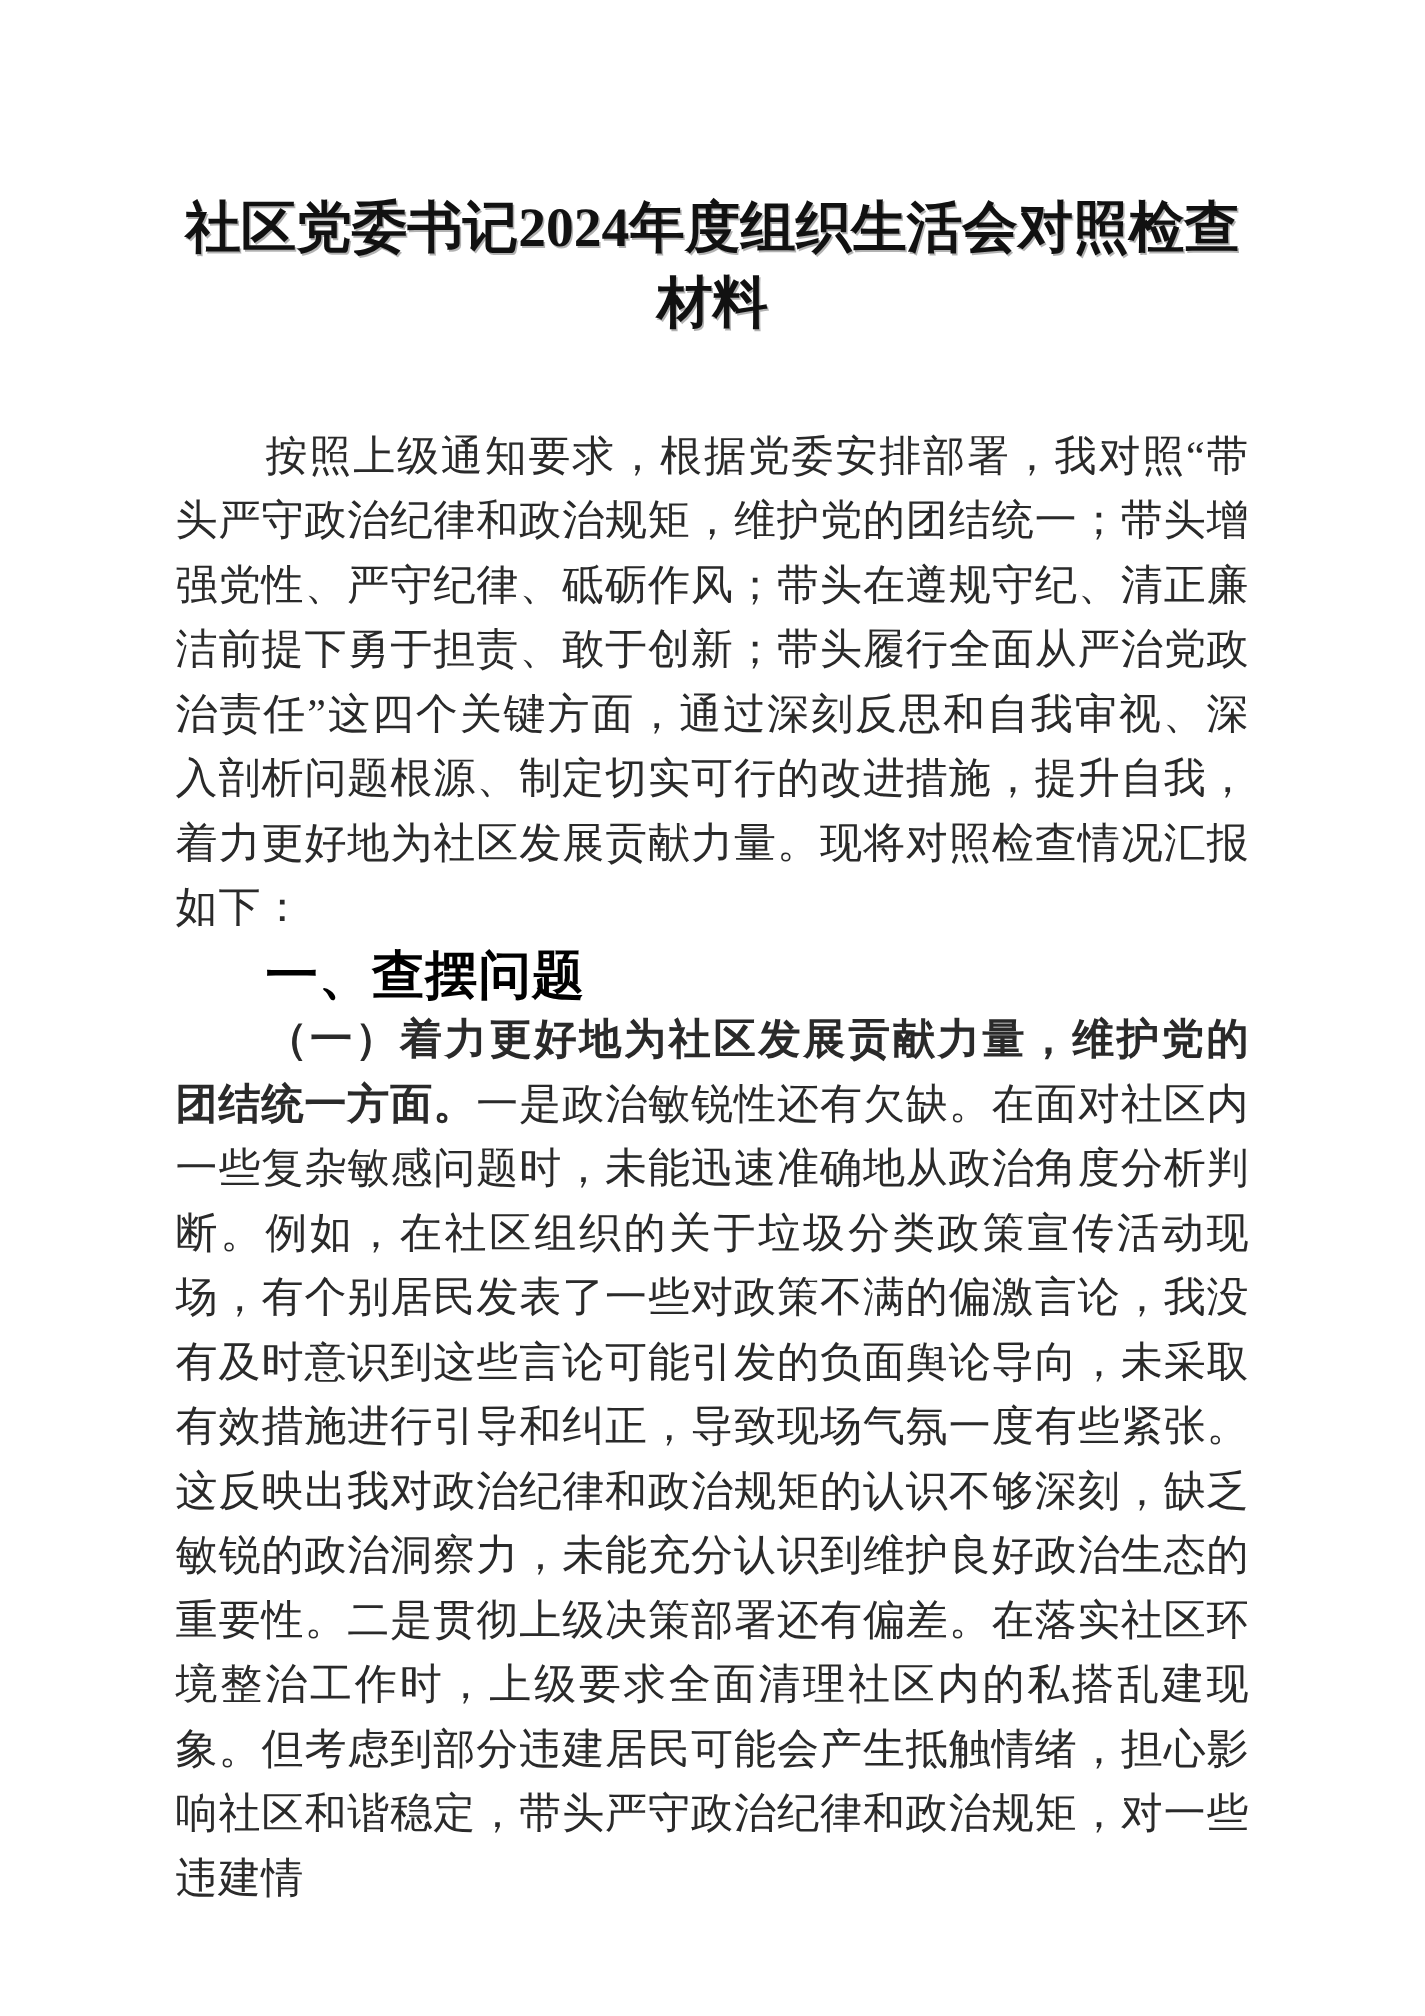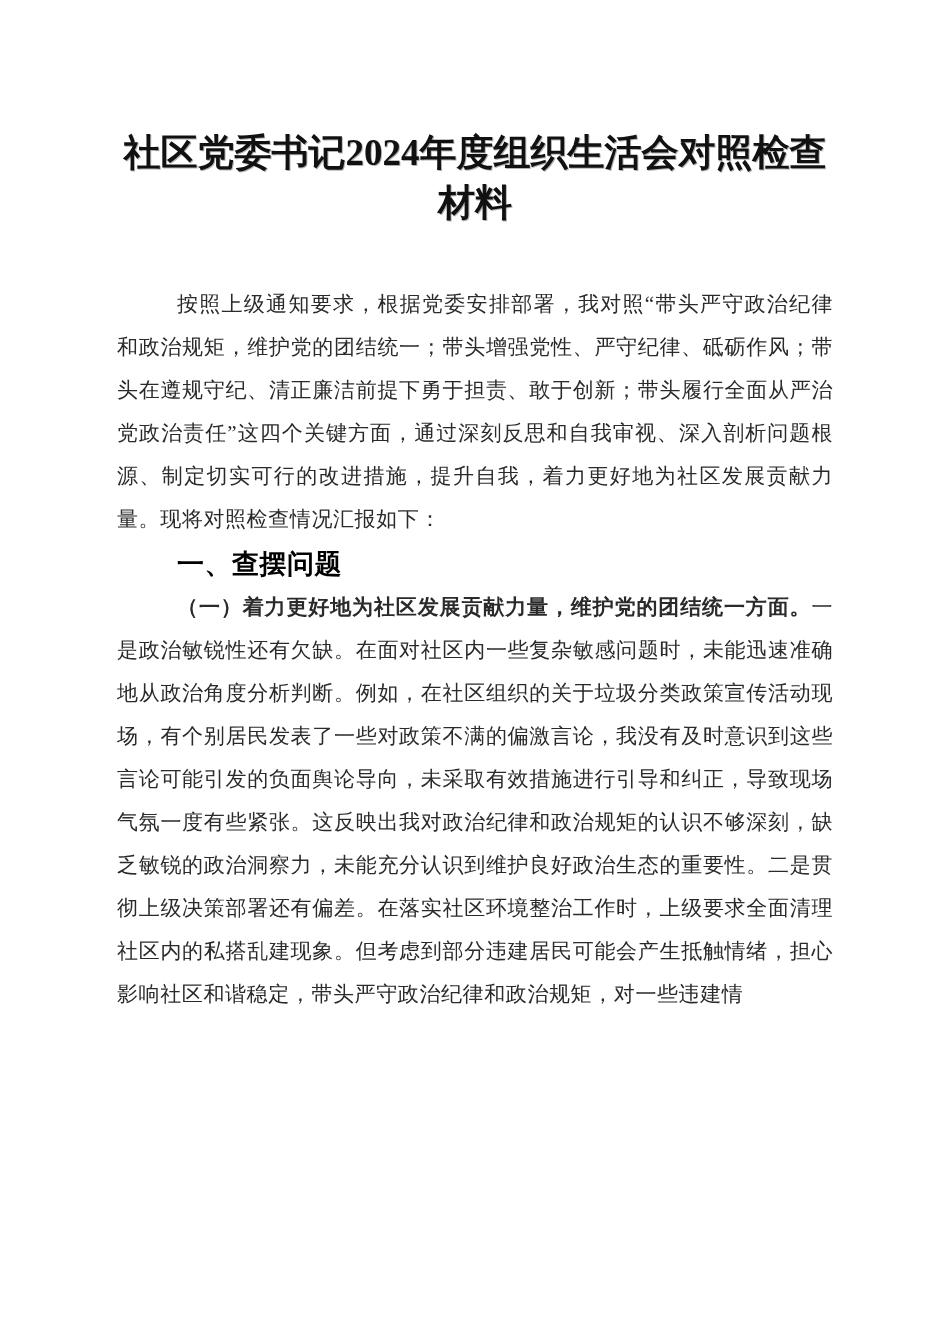--- a/index.html
+++ b/index.html
@@ -42,39 +42,39 @@
     text-align: center;
     margin: 0;
     padding: 0;
     color: #111111;
     text-shadow: 1px 1px 0 rgba(0,0,0,0.30);
   }
 
   
   .body-para {
     font-family: "Liberation Serif", "DejaVu Serif", serif;
-    font-size: 21px;
+    font-size: 28px;
     line-height: 43px;
     text-align: justify;
     text-justify: inter-character;
     text-indent: 60px;
     margin: 0;
     color: #2a2a2a;
     letter-spacing: 0.6px;
     word-break: break-all;
   }
 
   .spacer-after-title { height: 55px; }
   .spacer-small { height: 2px; }
 
   
   .heading-1 {
     font-family: "Liberation Sans", "DejaVu Sans", sans-serif;
     font-weight: 700;
-    font-size: 27px;
+    font-size: 35px;
     line-height: 43px;
     text-indent: 60px;
     margin: 0;
     color: #000000;
     letter-spacing: 0.5px;
   }
 
   
   .sub-lead {
     font-family: "Liberation Serif", "DejaVu Serif", serif;

